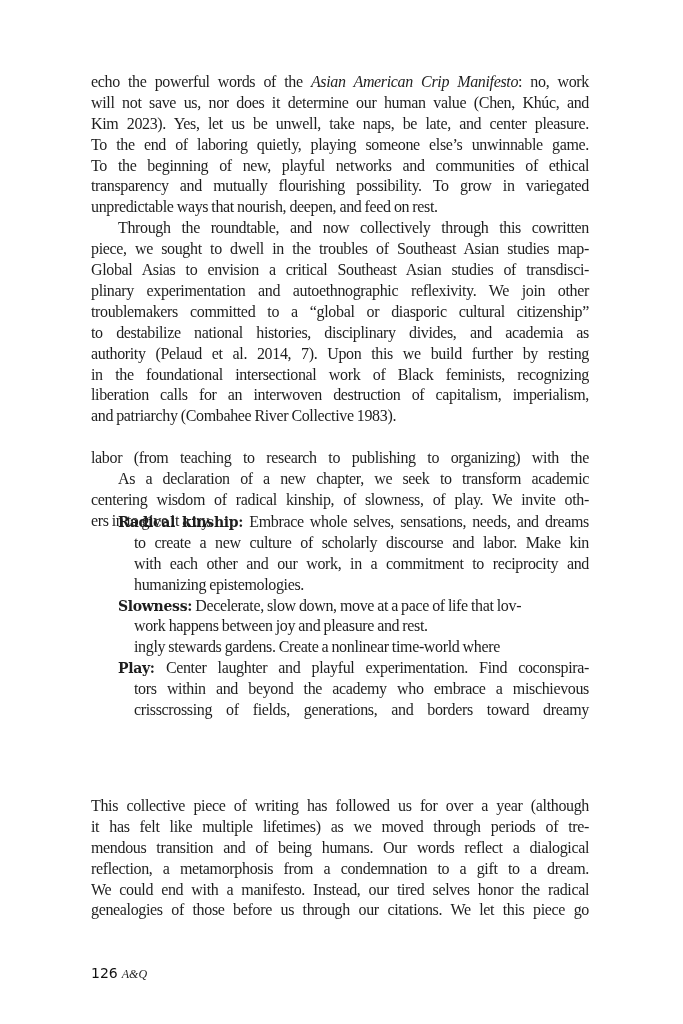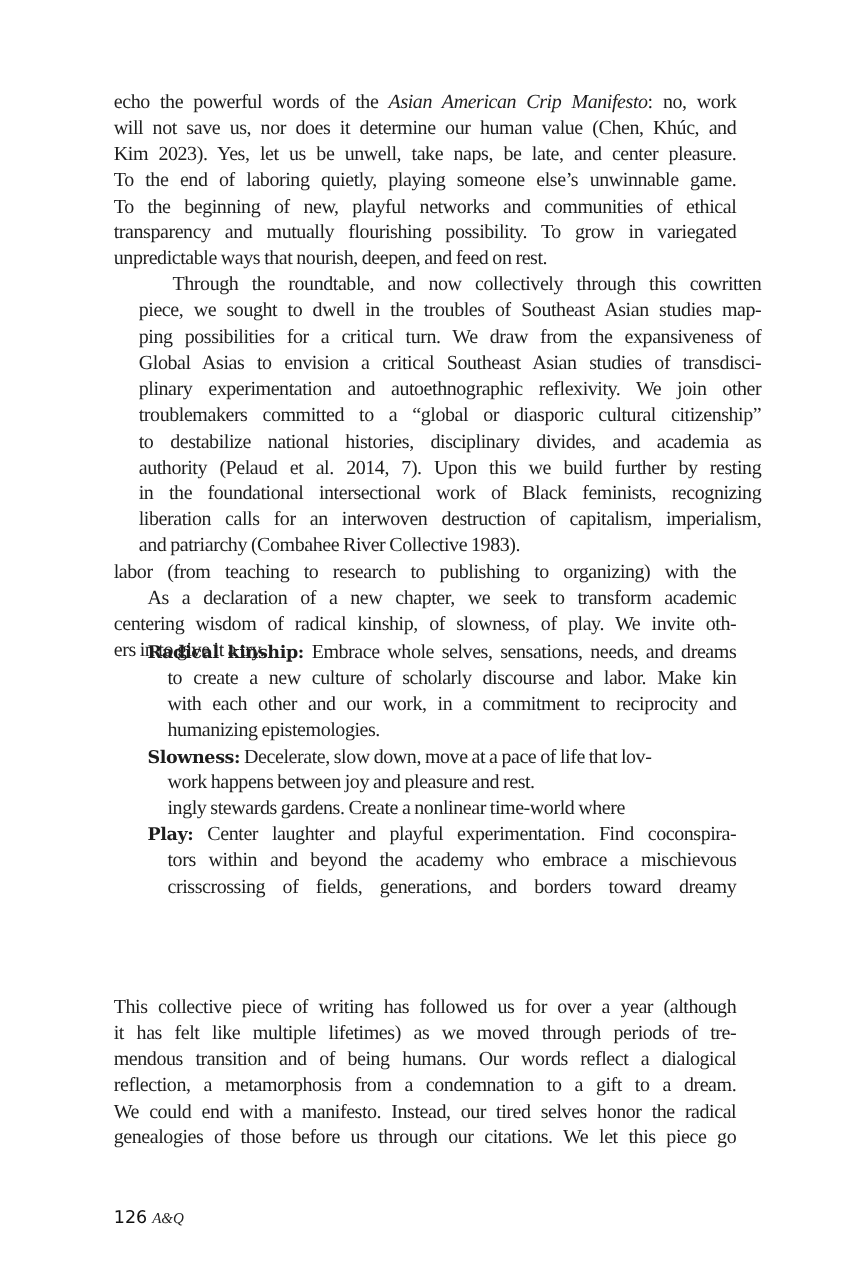--- a/index.html
+++ b/index.html
@@ -37,24 +37,23 @@
   <div class="block" style="top:72px;">
     <div class="line"><span>echo the powerful words of the </span><em>Asian American Crip Manifesto</em><span>: no, work</span></div>
     <div class="line">will not save us, nor does it determine our human value (Chen, Khúc, and</div>
     <div class="line">Kim 2023). Yes, let us be unwell, take naps, be late, and center pleasure.</div>
     <div class="line">To the end of laboring quietly, playing someone else’s unwinnable game.</div>
     <div class="line">To the beginning of new, playful networks and communities of ethical</div>
     <div class="line">transparency and mutually flourishing possibility. To grow in variegated</div>
     <div class="line last">unpredictable ways that nourish, deepen, and feed on rest.</div>
   </div>
 
-  <div class="block" style="top:218.3px;margin-left:20px;">
+  <div class="block" style="top:218.3px;">
     <div class="line indent">Through the roundtable, and now collectively through this cowritten</div>
     <div class="line">piece, we sought to dwell in the troubles of Southeast Asian studies map-</div>
-    <div class="line">ping possibilities for a critical turn. We draw from the expansiveness of</div>
     <div class="line">Global Asias to envision a critical Southeast Asian studies of transdisci-</div>
     <div class="line">plinary experimentation and autoethnographic reflexivity. We join other</div>
     <div class="line">troublemakers committed to a “global or diasporic cultural citizenship”</div>
     <div class="line">to destabilize national histories, disciplinary divides, and academia as</div>
     <div class="line">authority (Pelaud et al. 2014, 7). Upon this we build further by resting</div>
     <div class="line">in the foundational intersectional work of Black feminists, recognizing</div>
     <div class="line">liberation calls for an interwoven destruction of capitalism, imperialism,</div>
     <div class="line last">and patriarchy (Combahee River Collective 1983).</div>
   </div>
 

